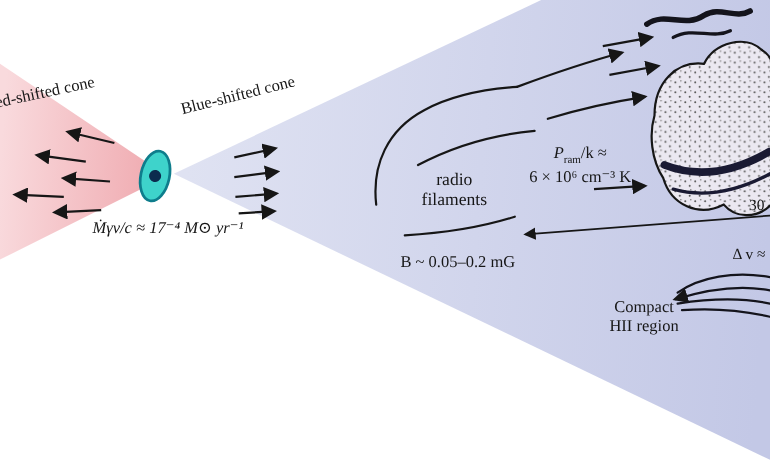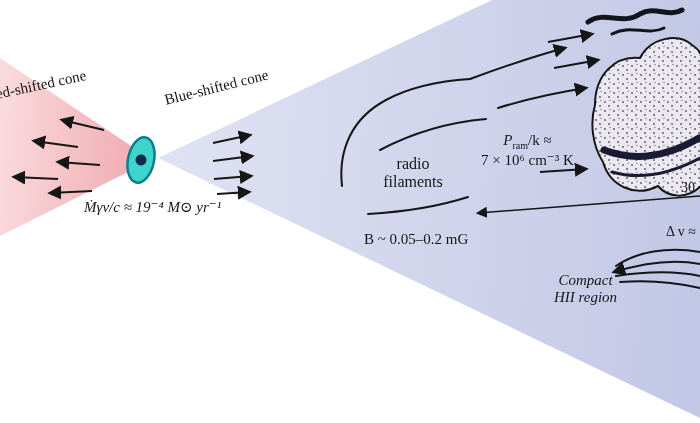--- a/index.html
+++ b/index.html
@@ -108,36 +108,36 @@
     <g transform="rotate(12 141 160)">
       <ellipse cx="141" cy="160" rx="13" ry="23" fill="#3ed3cb" stroke="#0e7d8c" stroke-width="2.5"></ellipse>
       <circle cx="141" cy="160" r="5.5" fill="#0c2b4e"></circle>
     </g>
   </svg>
 
   <div class="lbl rot-red" style="left:-4px;top:86px;">ed-shifted cone</div>
 
   <div class="lbl rot-blue" style="left:165px;top:92px;">Blue-shifted cone</div>
 
-  <div class="lbl it f15" style="left:84px;top:198px;">Ṁγv/c ≈ 19⁻⁴ M⊙ yr⁻¹</div>
+  <div class="lbl it f15" style="left:84px;top:198px;">Ṁγv/c ≈ 17⁻⁴ M⊙ yr⁻¹</div>
 
   <div class="lbl ctr f16" style="left:368px;top:155px;width:90px;">
     <span class="line">radio</span>
     <span class="line">filaments</span>
   </div>
 
   <div class="lbl f15" style="left:364px;top:231px;">B ~ 0.05–0.2 mG</div>
 
   <div class="lbl ctr f15" style="left:455px;top:118px;width:145px;margin-top:14px;">
     <span class="line"><span class="it">P</span><sub>ram</sub><span>/k ≈</span></span>
-    <span class="line">7 × 10⁶ cm⁻³ K</span>
+    <span class="line">6 × 10⁶ cm⁻³ K</span>
   </div>
 
   <div class="lbl f14" style="left:681px;top:180px;">30</div>
 
   <div class="lbl f14" style="left:650px;top:224px;margin-left:16px;">Δ v ≈</div>
 
-  <div class="lbl ctr f15" style="left:533px;top:272px;width:105px;font-style:italic;">
+  <div class="lbl ctr f15" style="left:533px;top:272px;width:105px;">
     <span class="line">Compact</span>
     <span class="line">HII region</span>
   </div>
 
 </div>
 
 </body></html>

